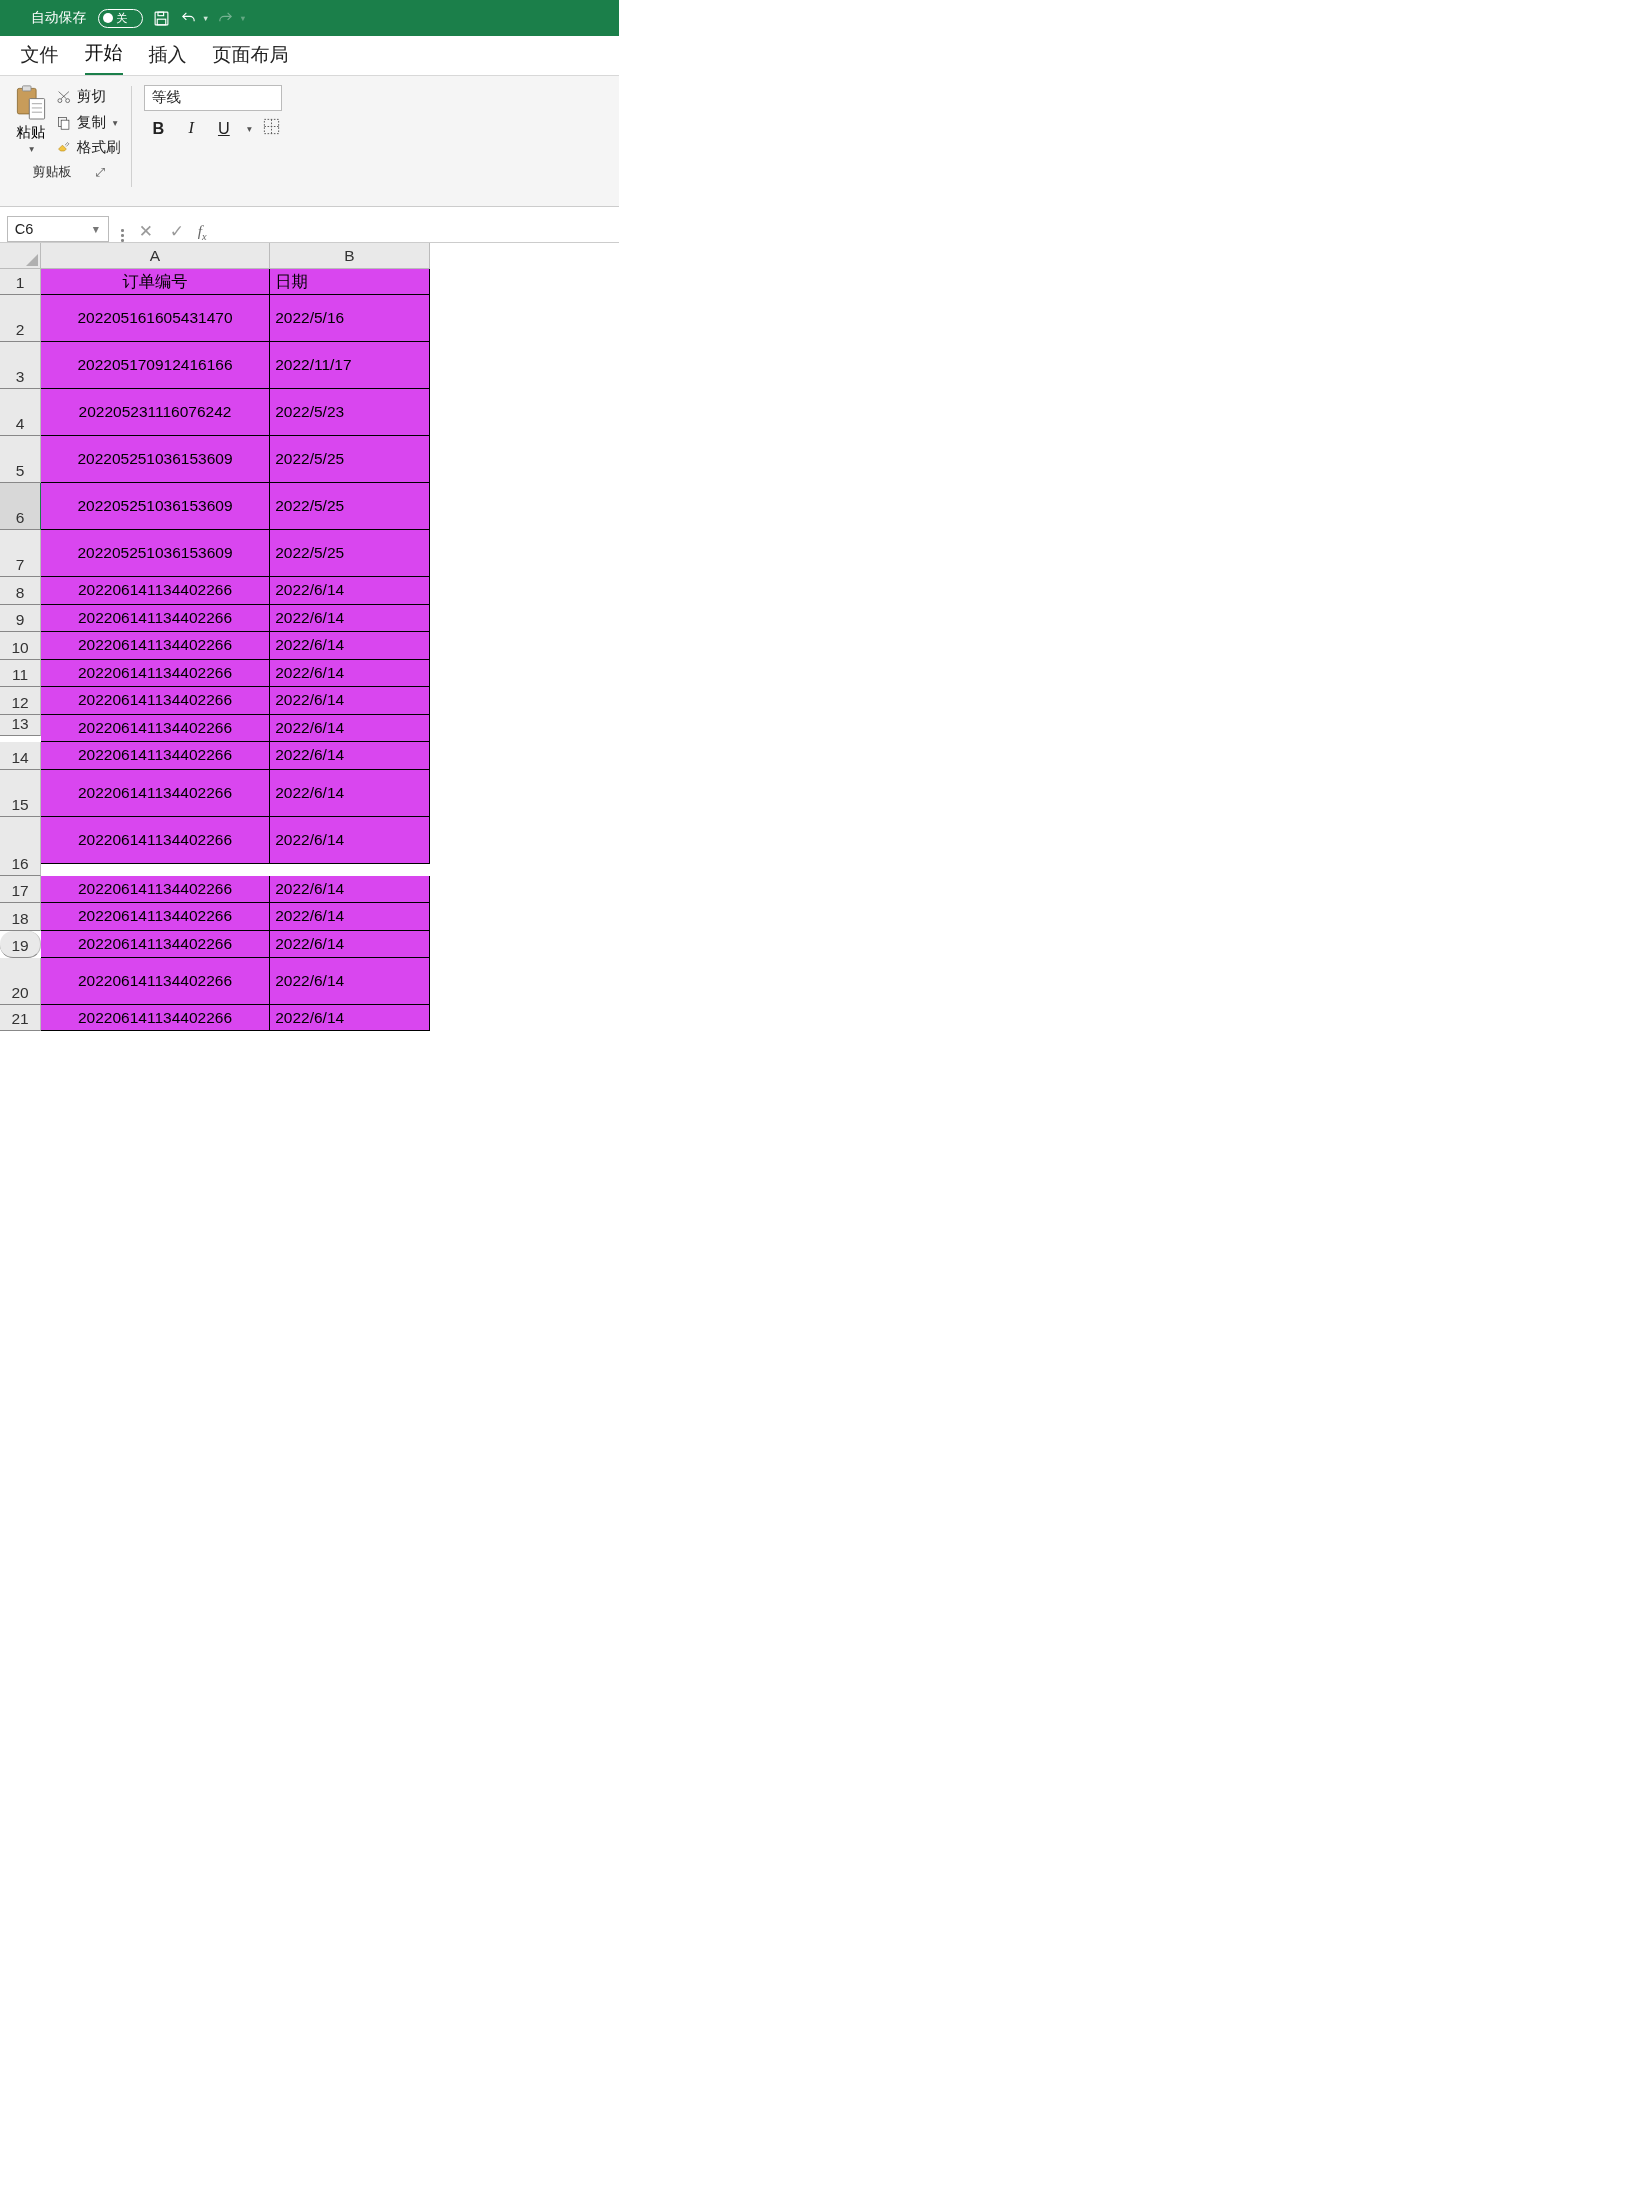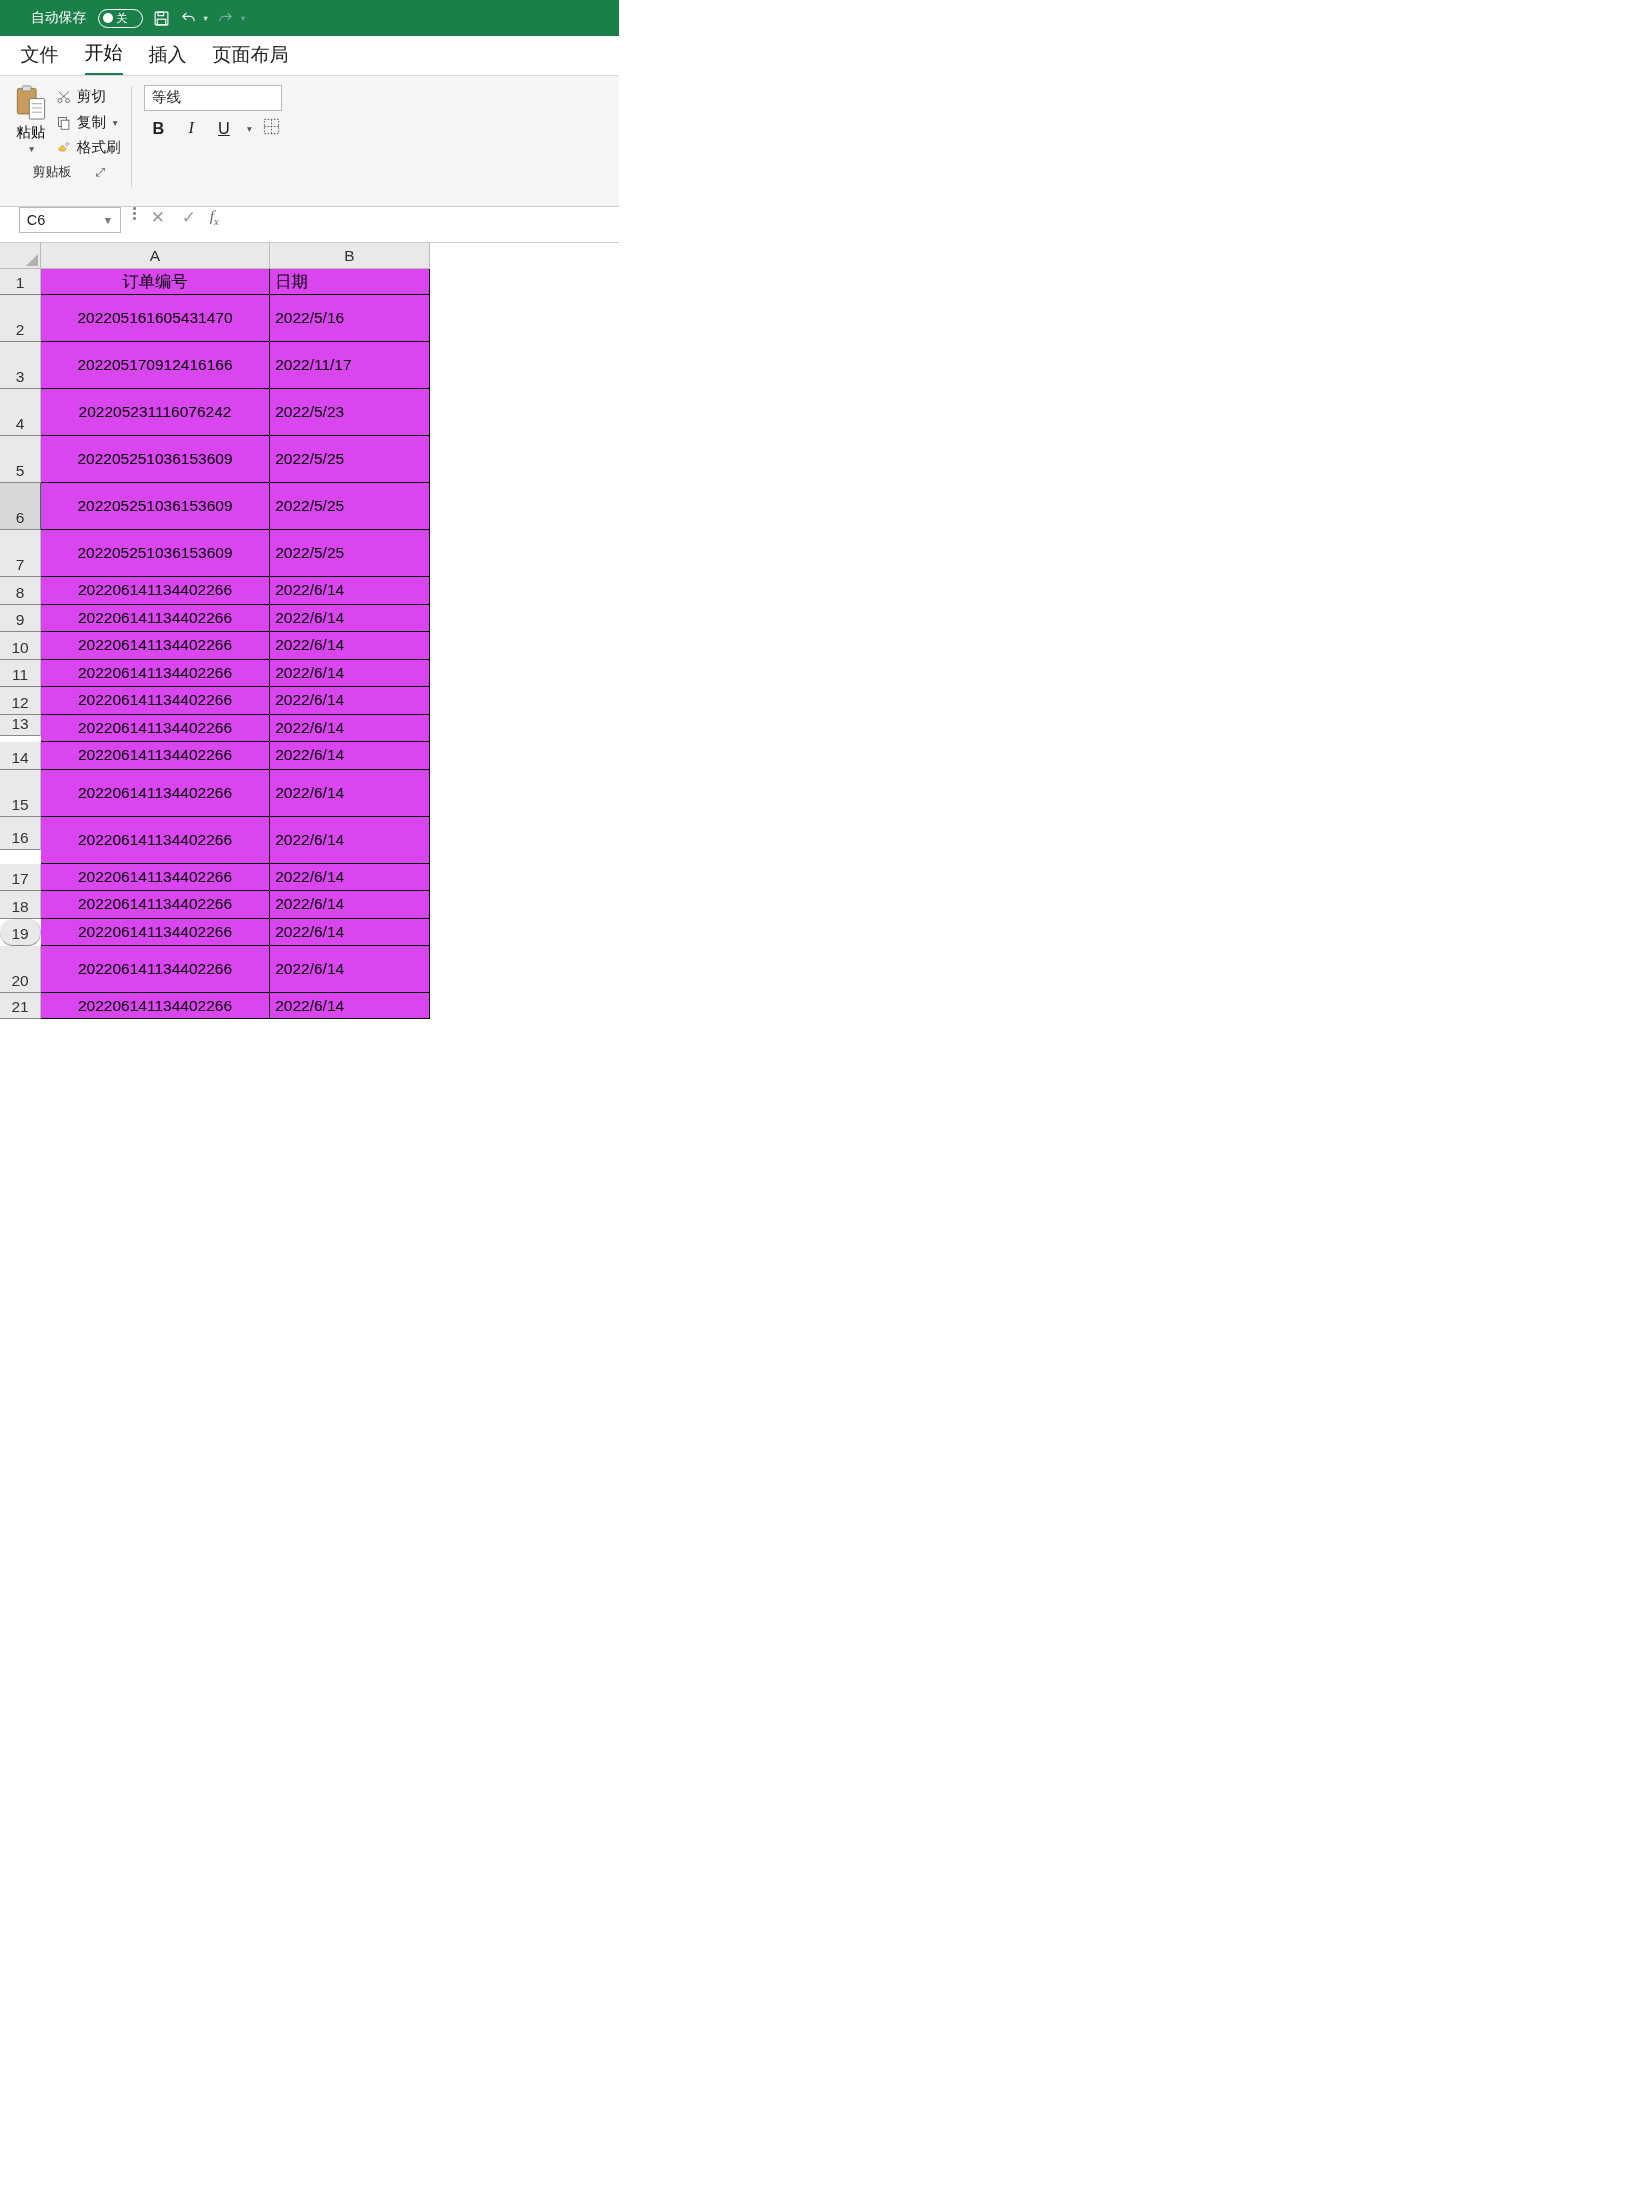--- a/index.html
+++ b/index.html
@@ -70,21 +70,21 @@
 .font-name-box {
   background:#fff; border:0.9px solid #bbb; height:26px; width:138px; font-size:14.6px; padding:1.7px 6.9px; color:#222;
 }
 .font-row2 { display:flex; align-items:center; gap:10.3px; padding-left:3.4px;}
 .fr-btn { width:22.4px; text-align:center; font-size:16.3px; cursor:pointer; color:#222;}
 .fr-bold { font-weight:bold;}
 .fr-italic { font-style:italic; font-family:Georgia, serif;}
 .fr-under { text-decoration: underline;}
 .border-icon svg { width:19px; height:19px; stroke:#555; fill:none; stroke-width:1.2;}
 .namebar {
-  display:flex; align-items:flex-start; height:36px; border-bottom:0.9px solid #ccc; background:#fff;padding-left:12px;
+  display:flex; align-items:flex-end; height:36px; border-bottom:0.9px solid #ccc; background:#fff;
 }
 .namebox {
   width:102px; height:26px; border:0.9px solid #bbb; margin:0 5.2px 0 6.9px; display:flex; align-items:center; justify-content:space-between; padding:0 6.9px; font-size:14.6px; color:#222;
 }
 .namebox-dd { color:#777; font-size:10.3px;}
 .vdots { display:flex; flex-direction:column; gap:2.6px; padding:0 6.9px;}
 .vdots span{ width:2.6px; height:2.6px; background:#888; border-radius:50%;}
 .fx-btn { width:31px; text-align:center; font-size:17px; color:#9a9a9a; cursor:pointer;}
 .fx-check { color:#9a9a9a;}
 .fx-label { font-style:italic; font-family:Georgia,serif; font-size:15.5px; color:#666; padding-left:5.2px;}
@@ -266,21 +266,21 @@
     <div class="cell colB" style="height: 27.5px;">2022/6/14</div>
     <div class="rowhdr" style="height: 21px;">13</div>
     <div class="cell colA" style="height: 27.5px;">202206141134402266</div>
     <div class="cell colB" style="height: 27.5px;">2022/6/14</div>
     <div class="rowhdr" style="height: 27.5px;">14</div>
     <div class="cell colA" style="height: 27.5px;">202206141134402266</div>
     <div class="cell colB" style="height: 27.5px;">2022/6/14</div>
     <div class="rowhdr" style="height: 47px;">15</div>
     <div class="cell colA" style="height: 47px;">202206141134402266</div>
     <div class="cell colB" style="height: 47px;">2022/6/14</div>
-    <div class="rowhdr" style="height: 33px;">16</div>
+    <div class="rowhdr" style="height: 59px;">16</div>
     <div class="cell colA" style="height: 47px;">202206141134402266</div>
     <div class="cell colB" style="height: 47px;">2022/6/14</div>
     <div class="rowhdr" style="height: 27.5px;">17</div>
     <div class="cell colA" style="height: 27.5px;">202206141134402266</div>
     <div class="cell colB" style="height: 27.5px;">2022/6/14</div>
     <div class="rowhdr" style="height: 27.5px;">18</div>
     <div class="cell colA" style="height: 27.5px;">202206141134402266</div>
     <div class="cell colB" style="height: 27.5px;">2022/6/14</div>
     <div class="rowhdr" style="height: 27.5px; border-radius: 13px;">19</div>
     <div class="cell colA" style="height: 27.5px;">202206141134402266</div>

